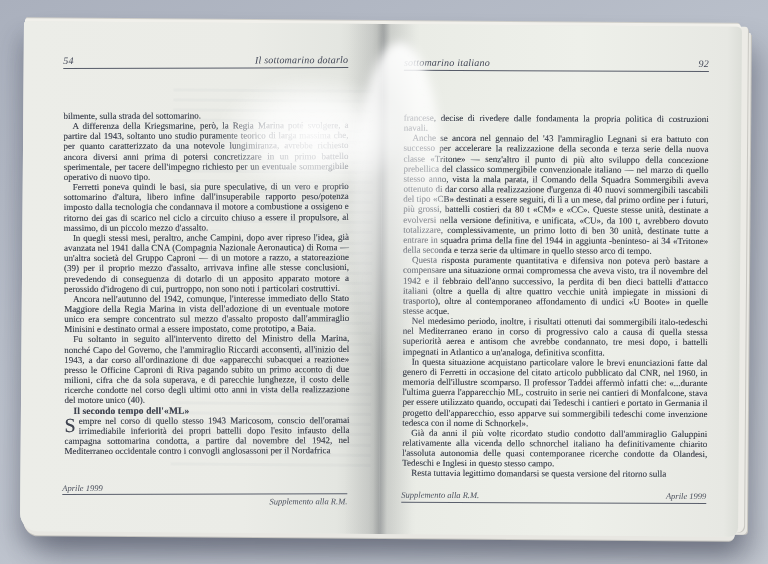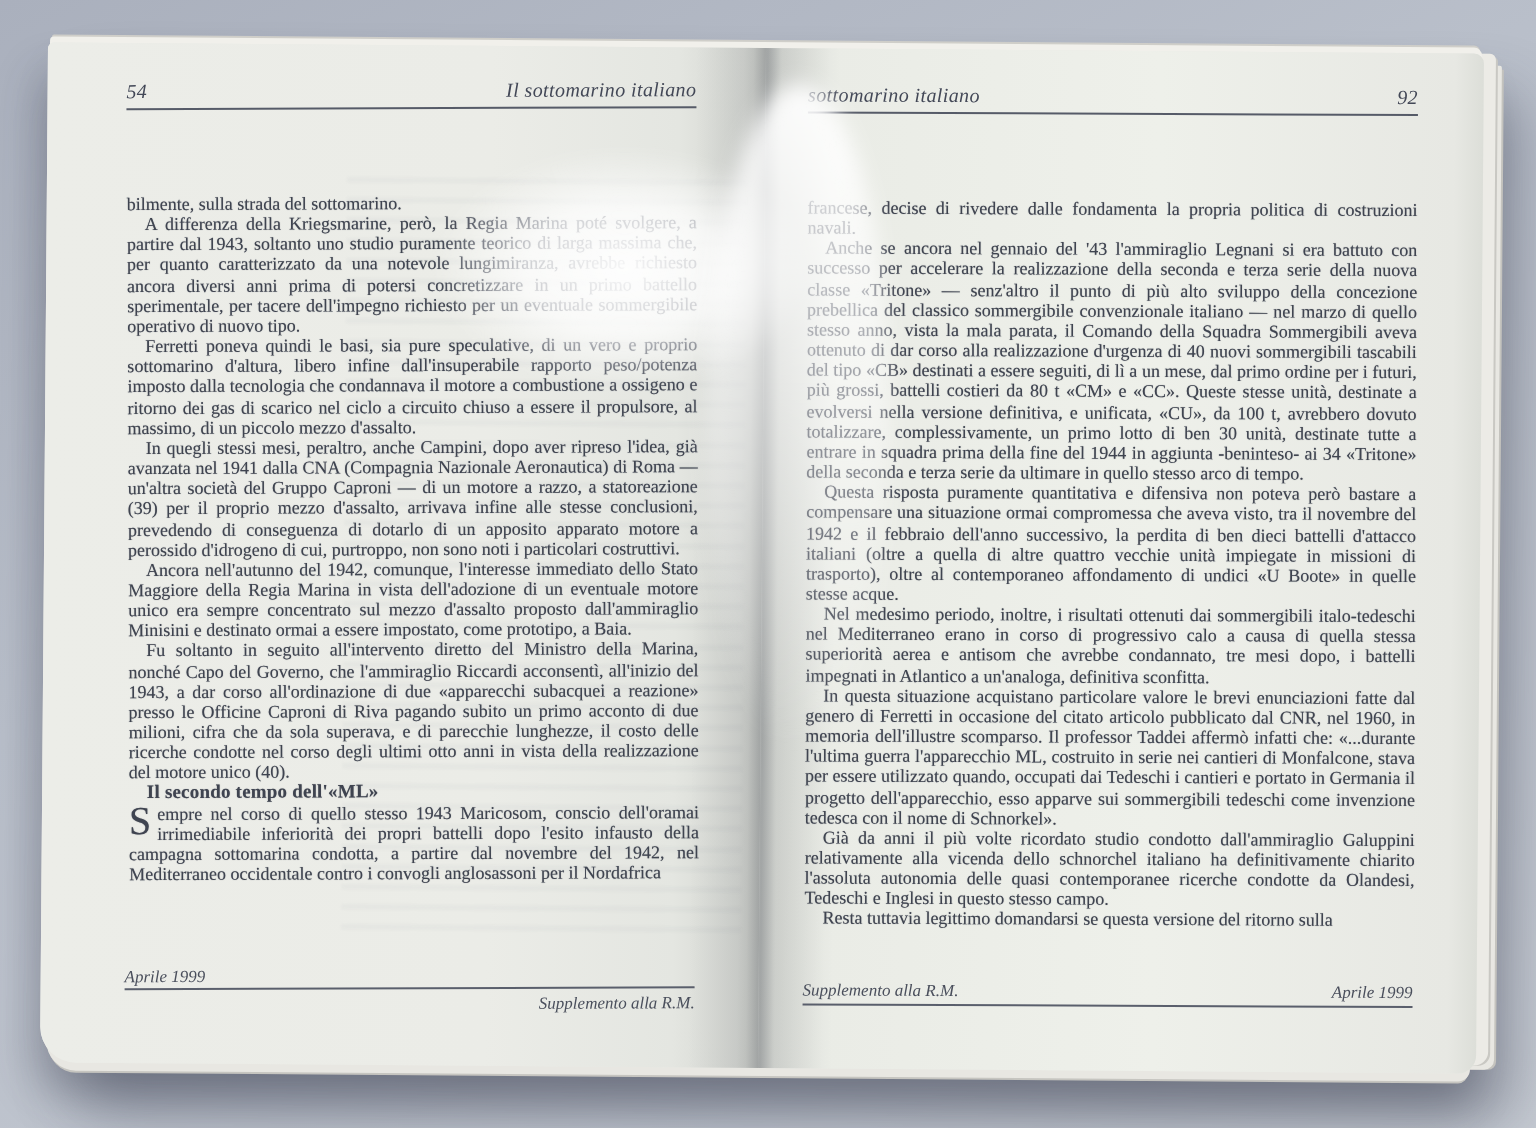--- a/index.html
+++ b/index.html
@@ -65,21 +65,21 @@
   
   .content{position:absolute;inset:0;color:#3f4450;}
   .page.left  .content{padding:18px 32px 0 42px;transform:rotate(-0.65deg);}
   .page.right .content{padding:18px 32px 0 22px;transform:rotate(-0.2deg);}
 
   .pg-header{
     display:flex;justify-content:space-between;align-items:baseline;
     font-style:italic;font-size:10px;letter-spacing:0.2px;
     border-bottom:1px solid #565b68;padding-bottom:2px;color:#434857;
   }
-  .pg-header .pnum{font-style:italic;}
+  .pg-header .pnum{font-style:italic;margin-top:14px;}
 
   .body-text{
     margin-top:42px;font-size:9px;line-height:10.15px;
     text-align:justify;hyphens:auto;-webkit-hyphens:auto;
     text-shadow:0 0 0.5px rgba(63,68,80,0.55);
   }
   .body-text p{margin:0;text-indent:9px;}
   .body-text p.noindent{text-indent:0;}
   .section-heading{
     font-size:9.5px;font-weight:bold;margin:11px 0 7px;text-indent:0;
@@ -102,21 +102,21 @@
 </head>
 <body>
 
 <div class="photo">
   <div class="book">
 
     <div class="page left">
       <div class="content">
         <div class="pg-header">
           <span class="pnum">54</span>
-          <span>Il sottomarino italiano</span>
+          <span>Il sottomarino dotarlo</span>
         </div>
         <div class="body-text">
           <p class="noindent">bilmente, sulla strada del sottomarino.</p>
           <p>A differenza della Kriegsmarine, però, la Regia Marina poté svolgere, a partire dal 1943, soltanto uno studio puramente teorico di larga massima che, per quanto caratterizzato da una notevole lungimiranza, avrebbe richiesto ancora diversi anni prima di potersi concretizzare in un primo battello sperimentale, per tacere dell'impegno richiesto per un eventuale sommergibile operativo di nuovo tipo.</p>
           <p>Ferretti poneva quindi le basi, sia pure speculative, di un vero e proprio sottomarino d'altura, libero infine dall'insuperabile rapporto peso/potenza imposto dalla tecnologia che condannava il motore a combustione a ossigeno e ritorno dei gas di scarico nel ciclo a circuito chiuso a essere il propulsore, al massimo, di un piccolo mezzo d'assalto.</p>
           <p>In quegli stessi mesi, peraltro, anche Campini, dopo aver ripreso l'idea, già avanzata nel 1941 dalla CNA (Compagnia Nazionale Aeronautica) di Roma — un'altra società del Gruppo Caproni — di un motore a razzo, a statoreazione (39) per il proprio mezzo d'assalto, arrivava infine alle stesse conclusioni, prevedendo di conseguenza di dotarlo di un apposito apparato motore a perossido d'idrogeno di cui, purtroppo, non sono noti i particolari costruttivi.</p>
           <p>Ancora nell'autunno del 1942, comunque, l'interesse immediato dello Stato Maggiore della Regia Marina in vista dell'adozione di un eventuale motore unico era sempre concentrato sul mezzo d'assalto proposto dall'ammiraglio Minisini e destinato ormai a essere impostato, come prototipo, a Baia.</p>
           <p>Fu soltanto in seguito all'intervento diretto del Ministro della Marina, nonché Capo del Governo, che l'ammiraglio Riccardi acconsentì, all'inizio del 1943, a dar corso all'ordinazione di due «apparecchi subacquei a reazione» presso le Officine Caproni di Riva pagando subito un primo acconto di due milioni, cifra che da sola superava, e di parecchie lunghezze, il costo delle ricerche condotte nel corso degli ultimi otto anni in vista della realizzazione del motore unico (40).</p>
           <p class="section-heading">Il secondo tempo dell'«ML»</p>
           <p class="noindent">

